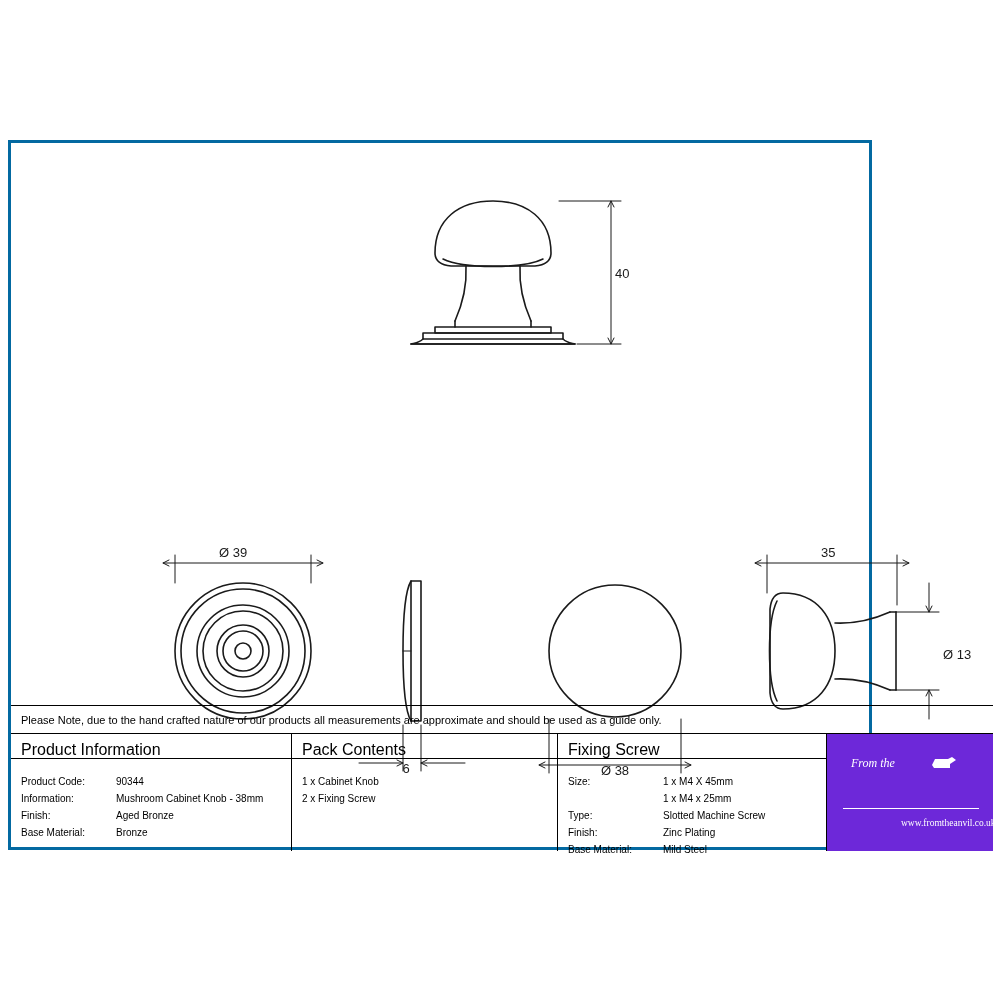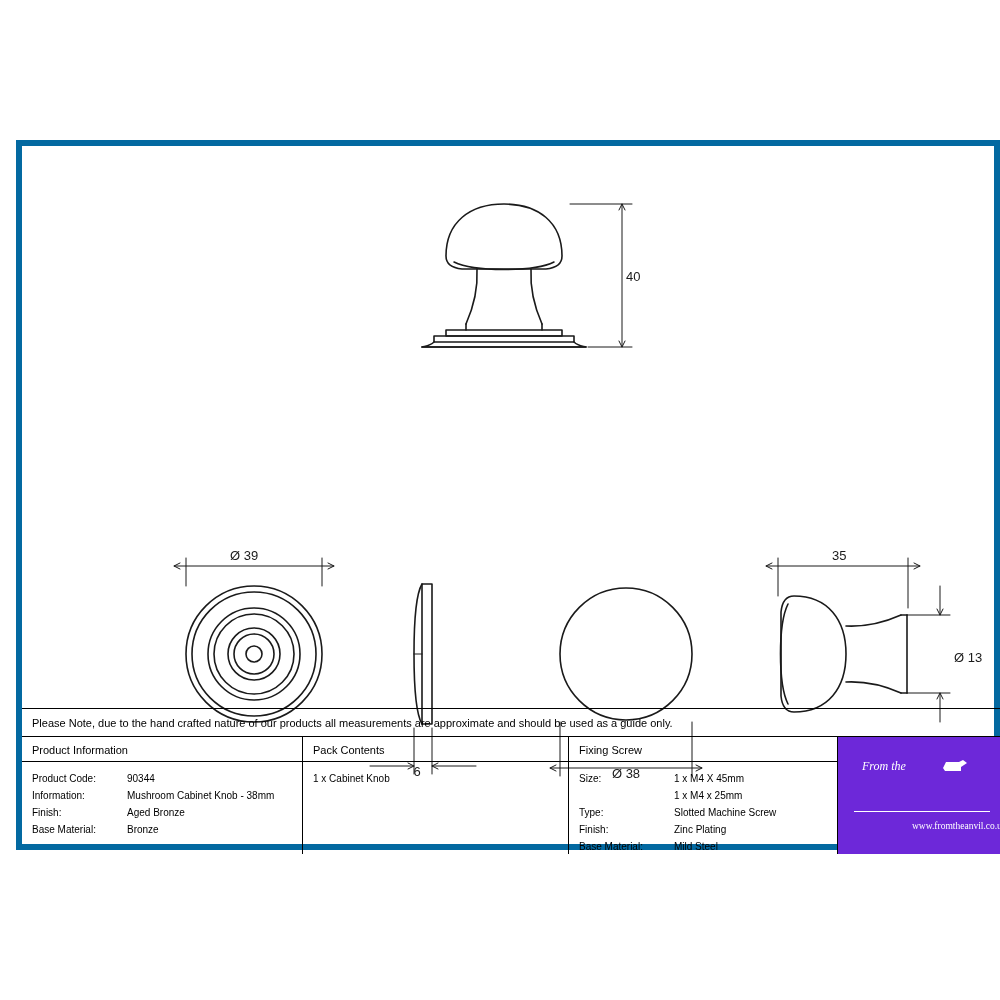--- a/index.html
+++ b/index.html
@@ -10,25 +10,25 @@
   body {
     width: 1000px;
     height: 1000px;
     font-family: "Liberation Sans", sans-serif;
     color: #000000;
     position: relative;
     overflow: hidden;
   }
   #sheet {
     position: absolute;
-    left: 16px;
+    left: 8px;
     top: 140px;
-    width: 984px;
+    width: 864px;
     height: 710px;
-    border: 6px solid #0369a1;
+    border: 3px solid #0369a1;
     box-sizing: border-box;
   }
   #drawing {
     position: absolute;
     left: 0;
     top: 0;
     width: 982px;
     height: 708px;
   }
   
@@ -64,21 +64,21 @@
   .col {
     box-sizing: border-box;
     position: relative;
     padding: 7px 0 0 10px;
   }
   .col.c1 { width: 281px; border-right: 1px solid #000; }
   .col.c2 { width: 266px; border-right: 1px solid #000; }
   .col.c3 { width: 269px; border-right: 1px solid #000; }
   .col.c4 { width: 166px; padding: 0; background: #6d28d9; }
   .col-title {
-    font-size: 11px;
+    font-size: 16px;
     margin-bottom: 2px;
     display: block;
   }
   .col-rule {
     position: absolute;
     left: 0;
     top: 24px;
     height: 1px;
     background: #000;
   }
@@ -307,20 +307,21 @@
           <span class="value">Bronze</span>
         </div>
       </div>
     </div>
 
     <div class="col c2">
       <span class="col-title">Pack Contents</span>
       <div class="col-rule"></div>
       <div class="rows">
         <div class="row single">1 x Cabinet Knob</div>
+        <div class="row single">2 x Fixing Screw</div>
       </div>
     </div>
 
     <div class="col c3">
       <span class="col-title">Fixing Screw</span>
       <div class="col-rule"></div>
       <div class="rows">
         <div class="row">
           <span class="label">Size:</span>
           <span class="value">1 x M4 X 45mm</span>

